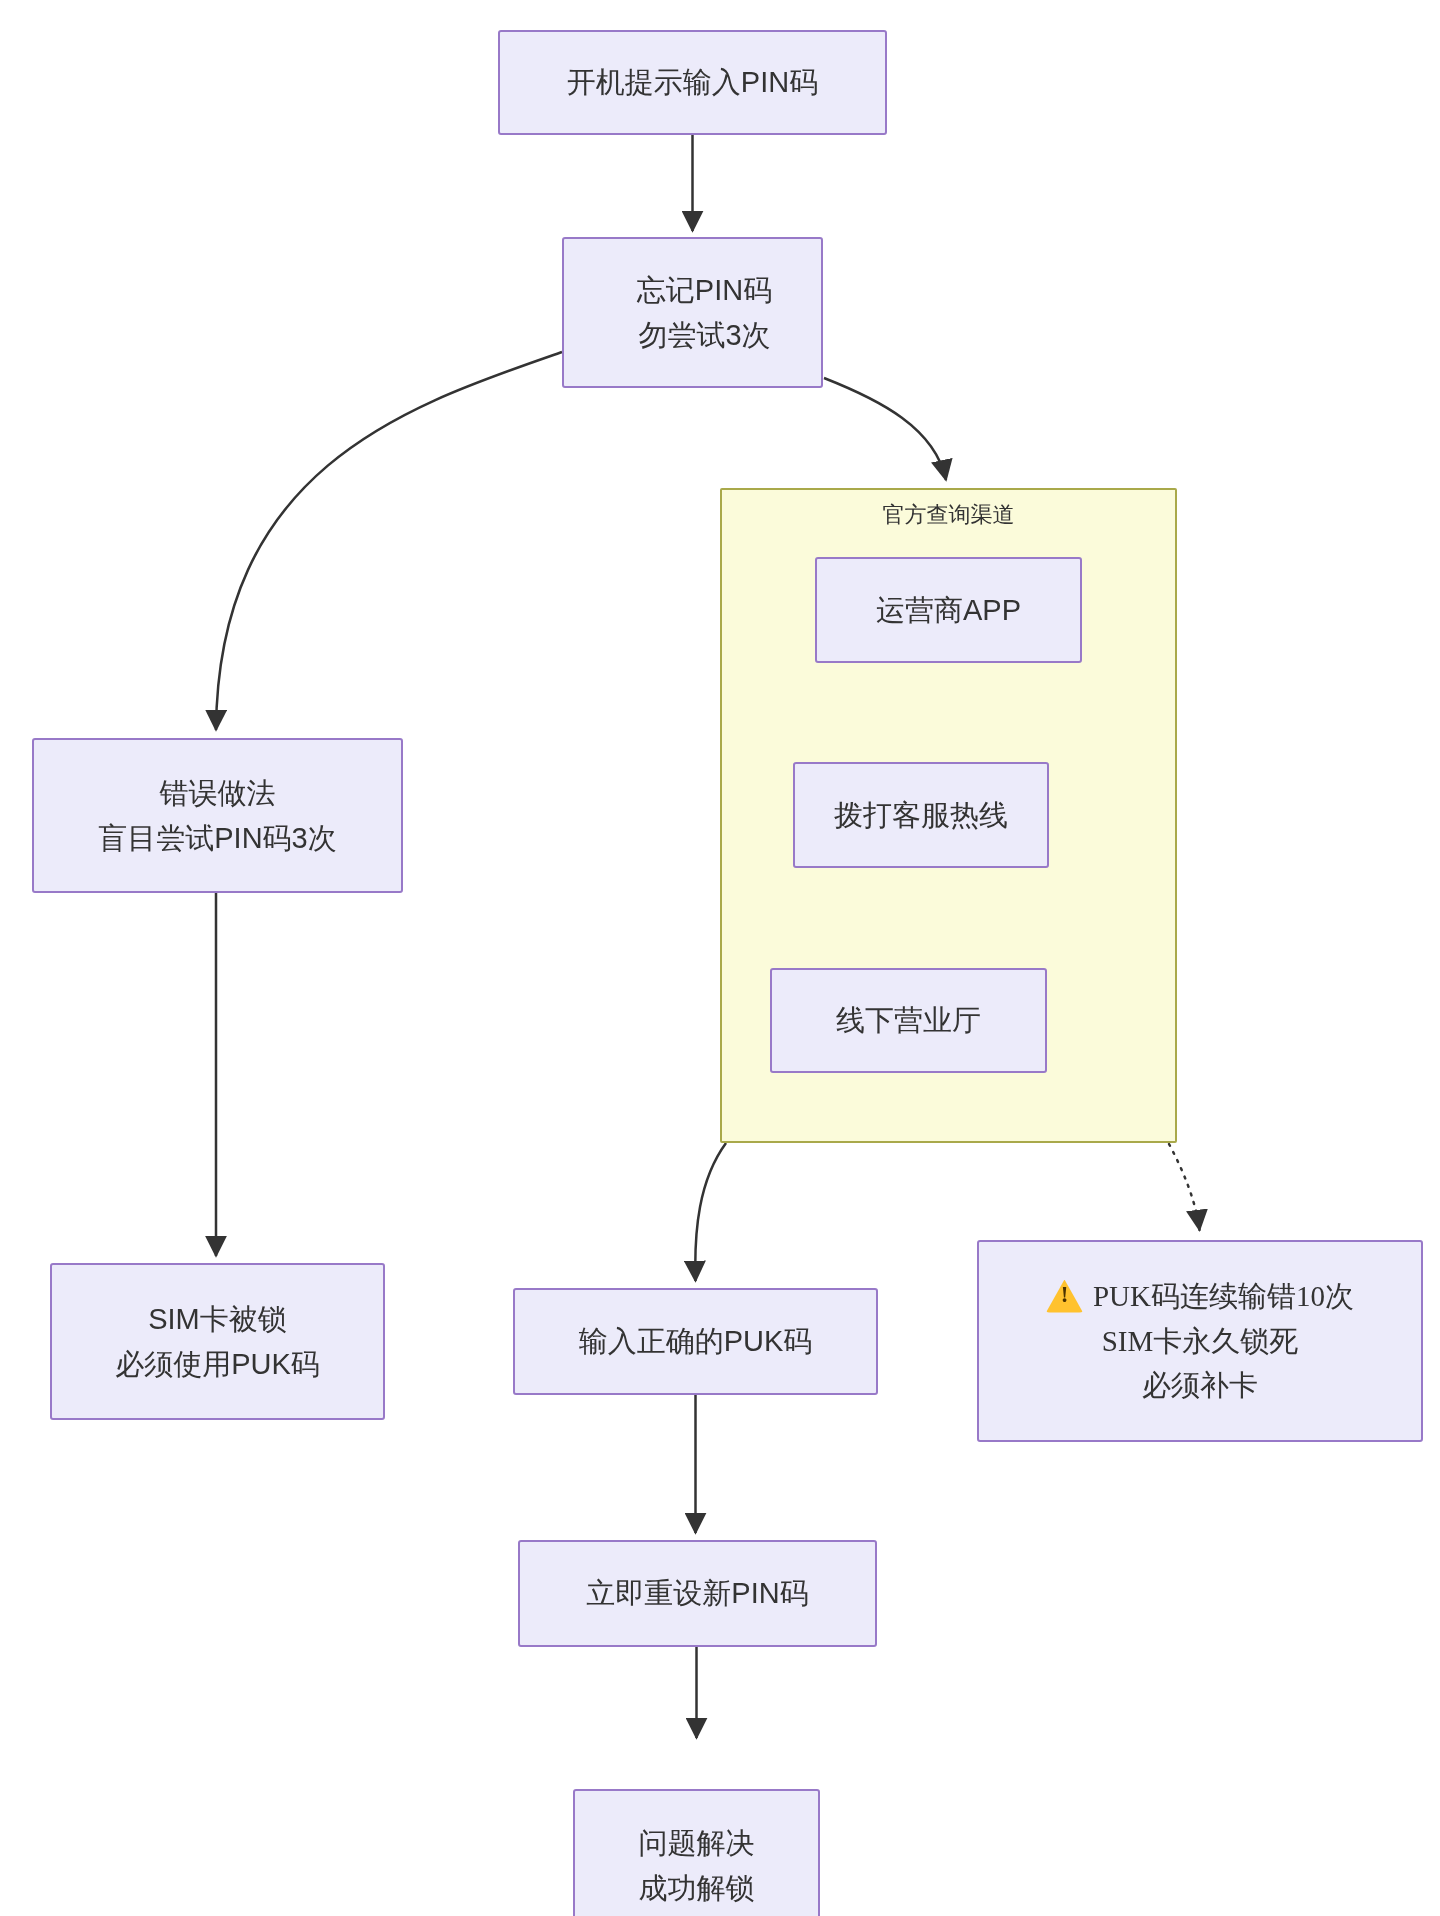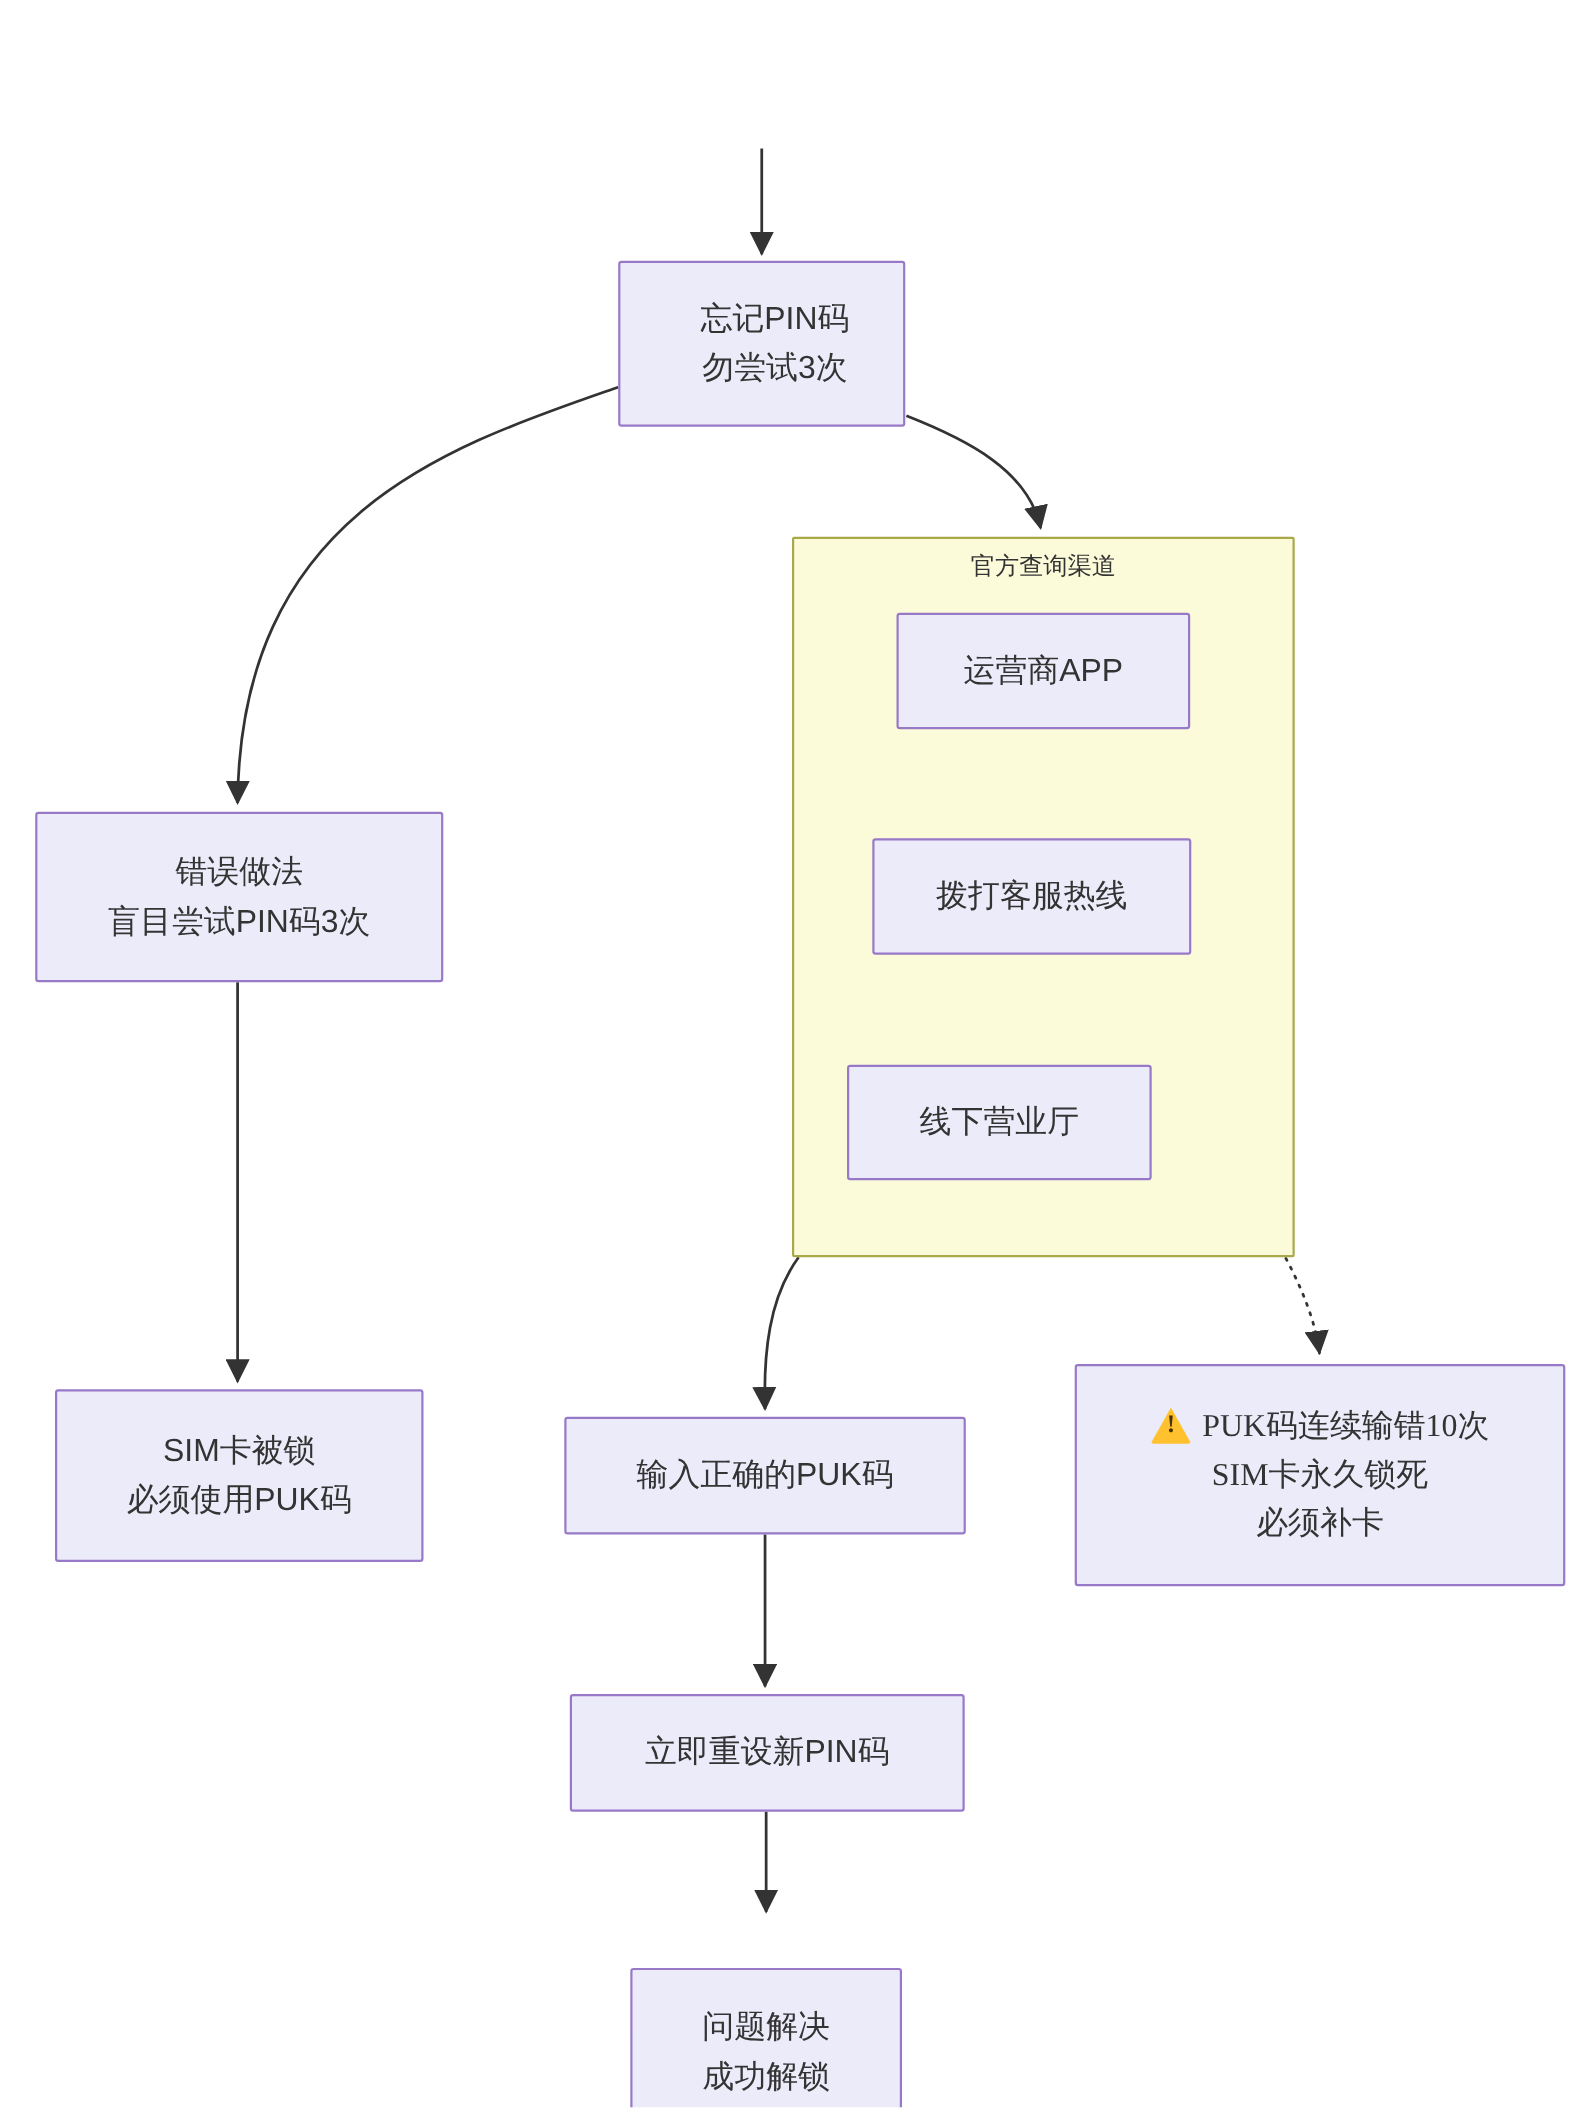--- a/index.html
+++ b/index.html
@@ -86,31 +86,34 @@
       <path d="M1169,1144 C1184,1172 1196,1202 1199.5,1230" stroke-dasharray="2 7" stroke-linecap="round" marker-end="url(#arrow)"></path>
       <path d="M695.5,1395 L695.5,1533" marker-end="url(#arrow)"></path>
       <path d="M696.5,1647 L696.5,1738" marker-end="url(#arrow)"></path>
     </g>
   </svg>
 
   <div class="group-box" style="left:720px; top:488px; width:457px; height:655px;">
     <div class="group-title">官方查询渠道</div>
   </div>
 
+  <div class="node" style="left:498px; top:30px; width:389px; height:105px;">
+    <div>开机提示输入PIN码</div>
+  </div>
 
   <div class="node" style="left:562px; top:237px; width:261px; height:151px;padding-left:24px;">
     <div>忘记PIN码</div>
     <div>勿尝试3次</div>
   </div>
 
   <div class="node" style="left:815px; top:557px; width:267px; height:106px;">
     <div>运营商APP</div>
   </div>
 
-  <div class="node" style="left:793px; top:762px; width:290px; height:106px;">
+  <div class="node" style="left:793px; top:762px; width:256px; height:106px;">
     <div>拨打客服热线</div>
   </div>
 
   <div class="node" style="left:770px; top:968px; width:277px; height:105px;">
     <div>线下营业厅</div>
   </div>
 
   <div class="node" style="left:32px; top:738px; width:371px; height:155px;">
     <div>错误做法</div>
     <div>盲目尝试PIN码3次</div>

